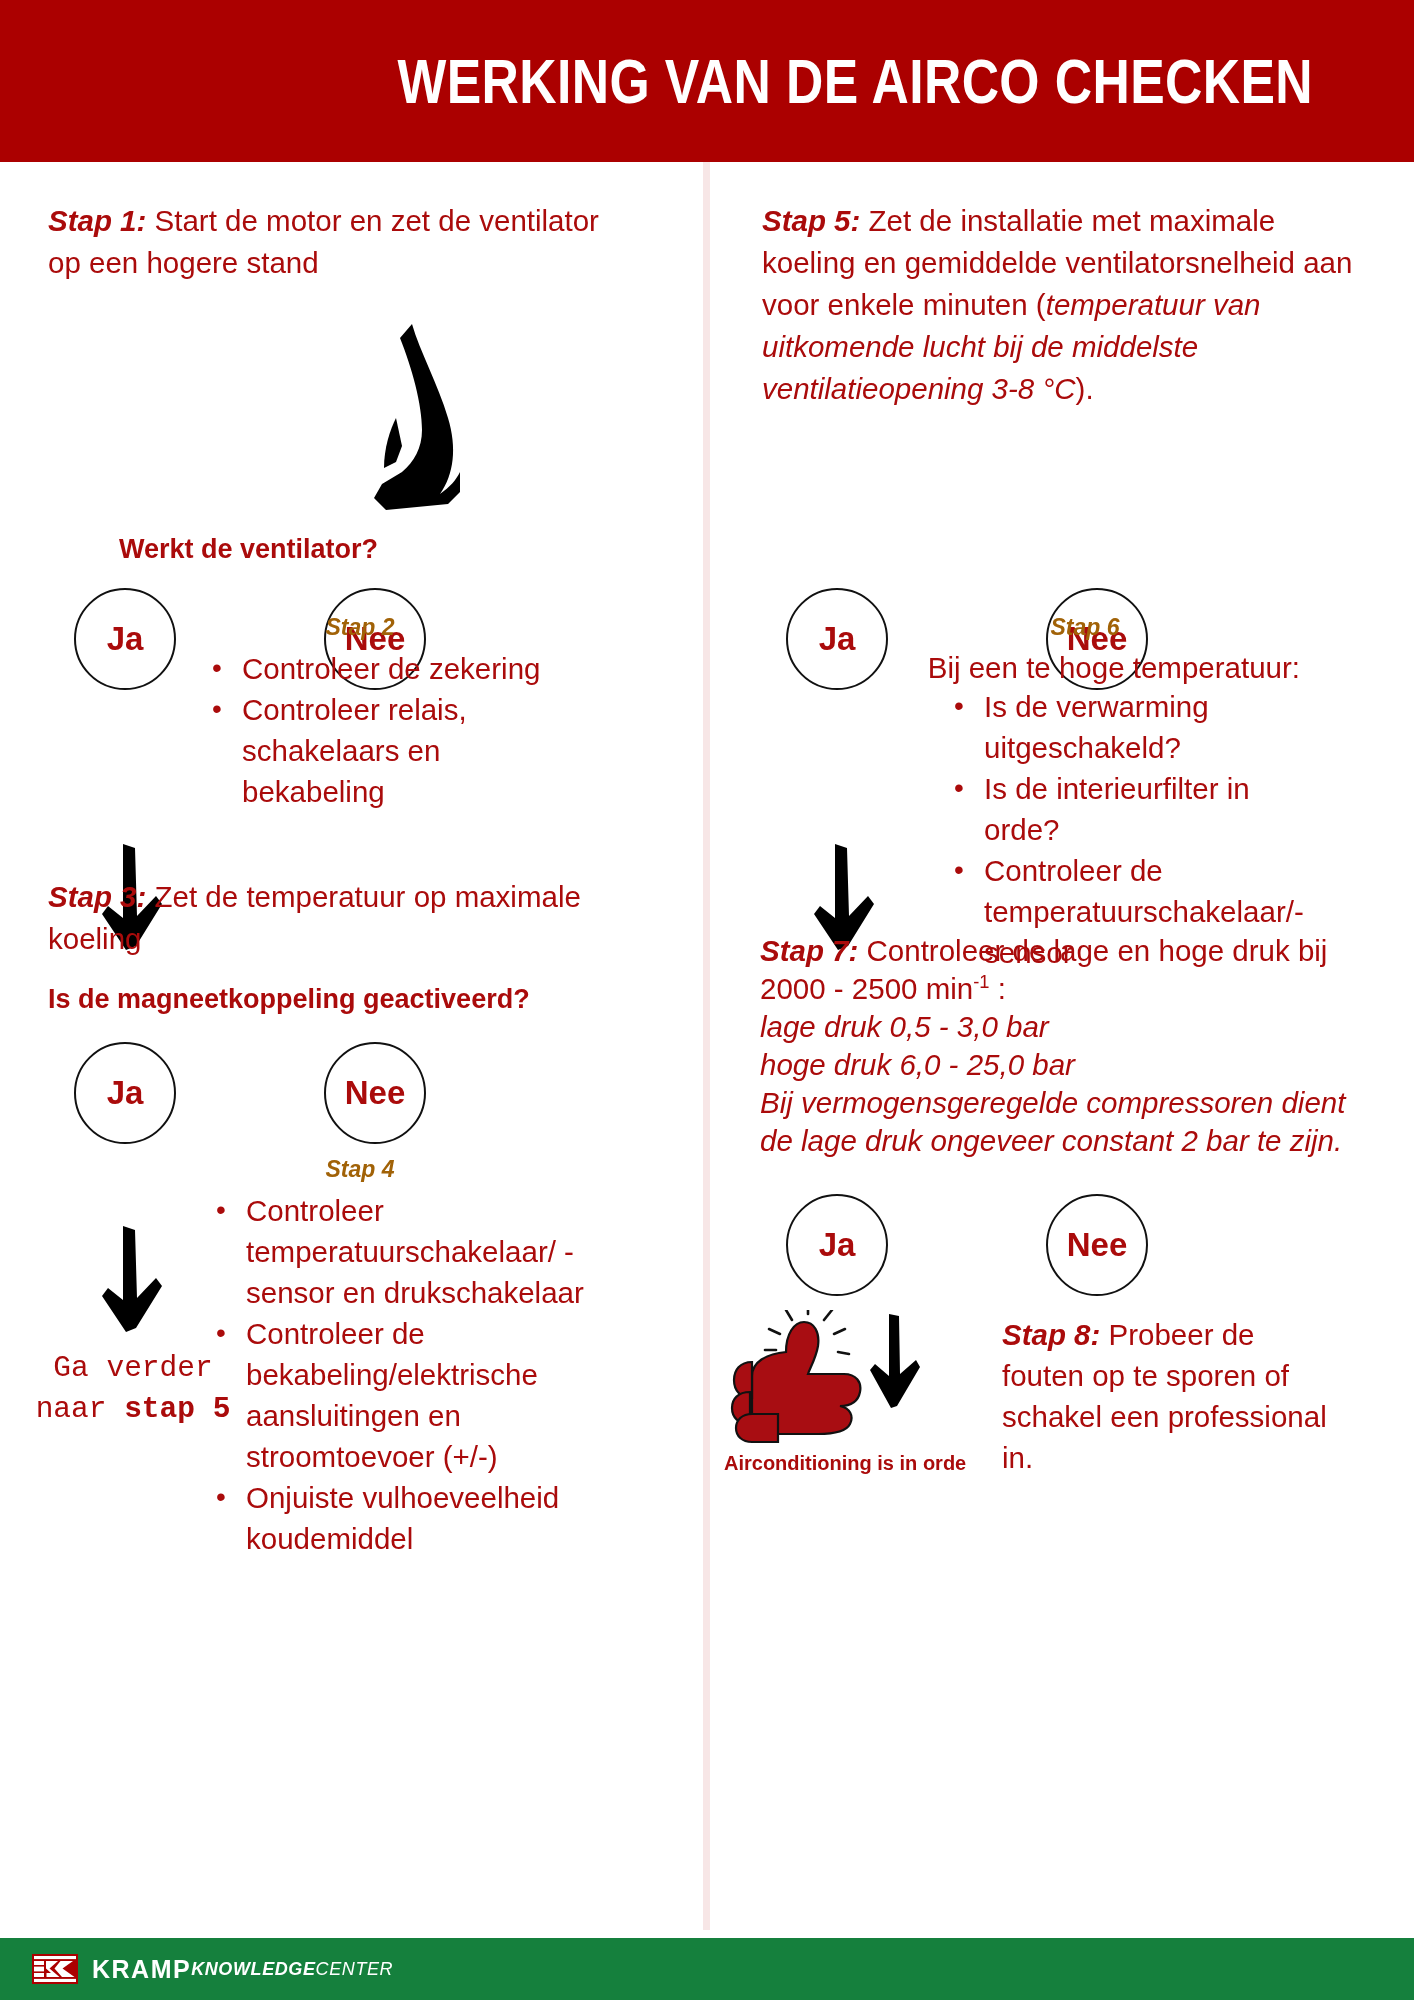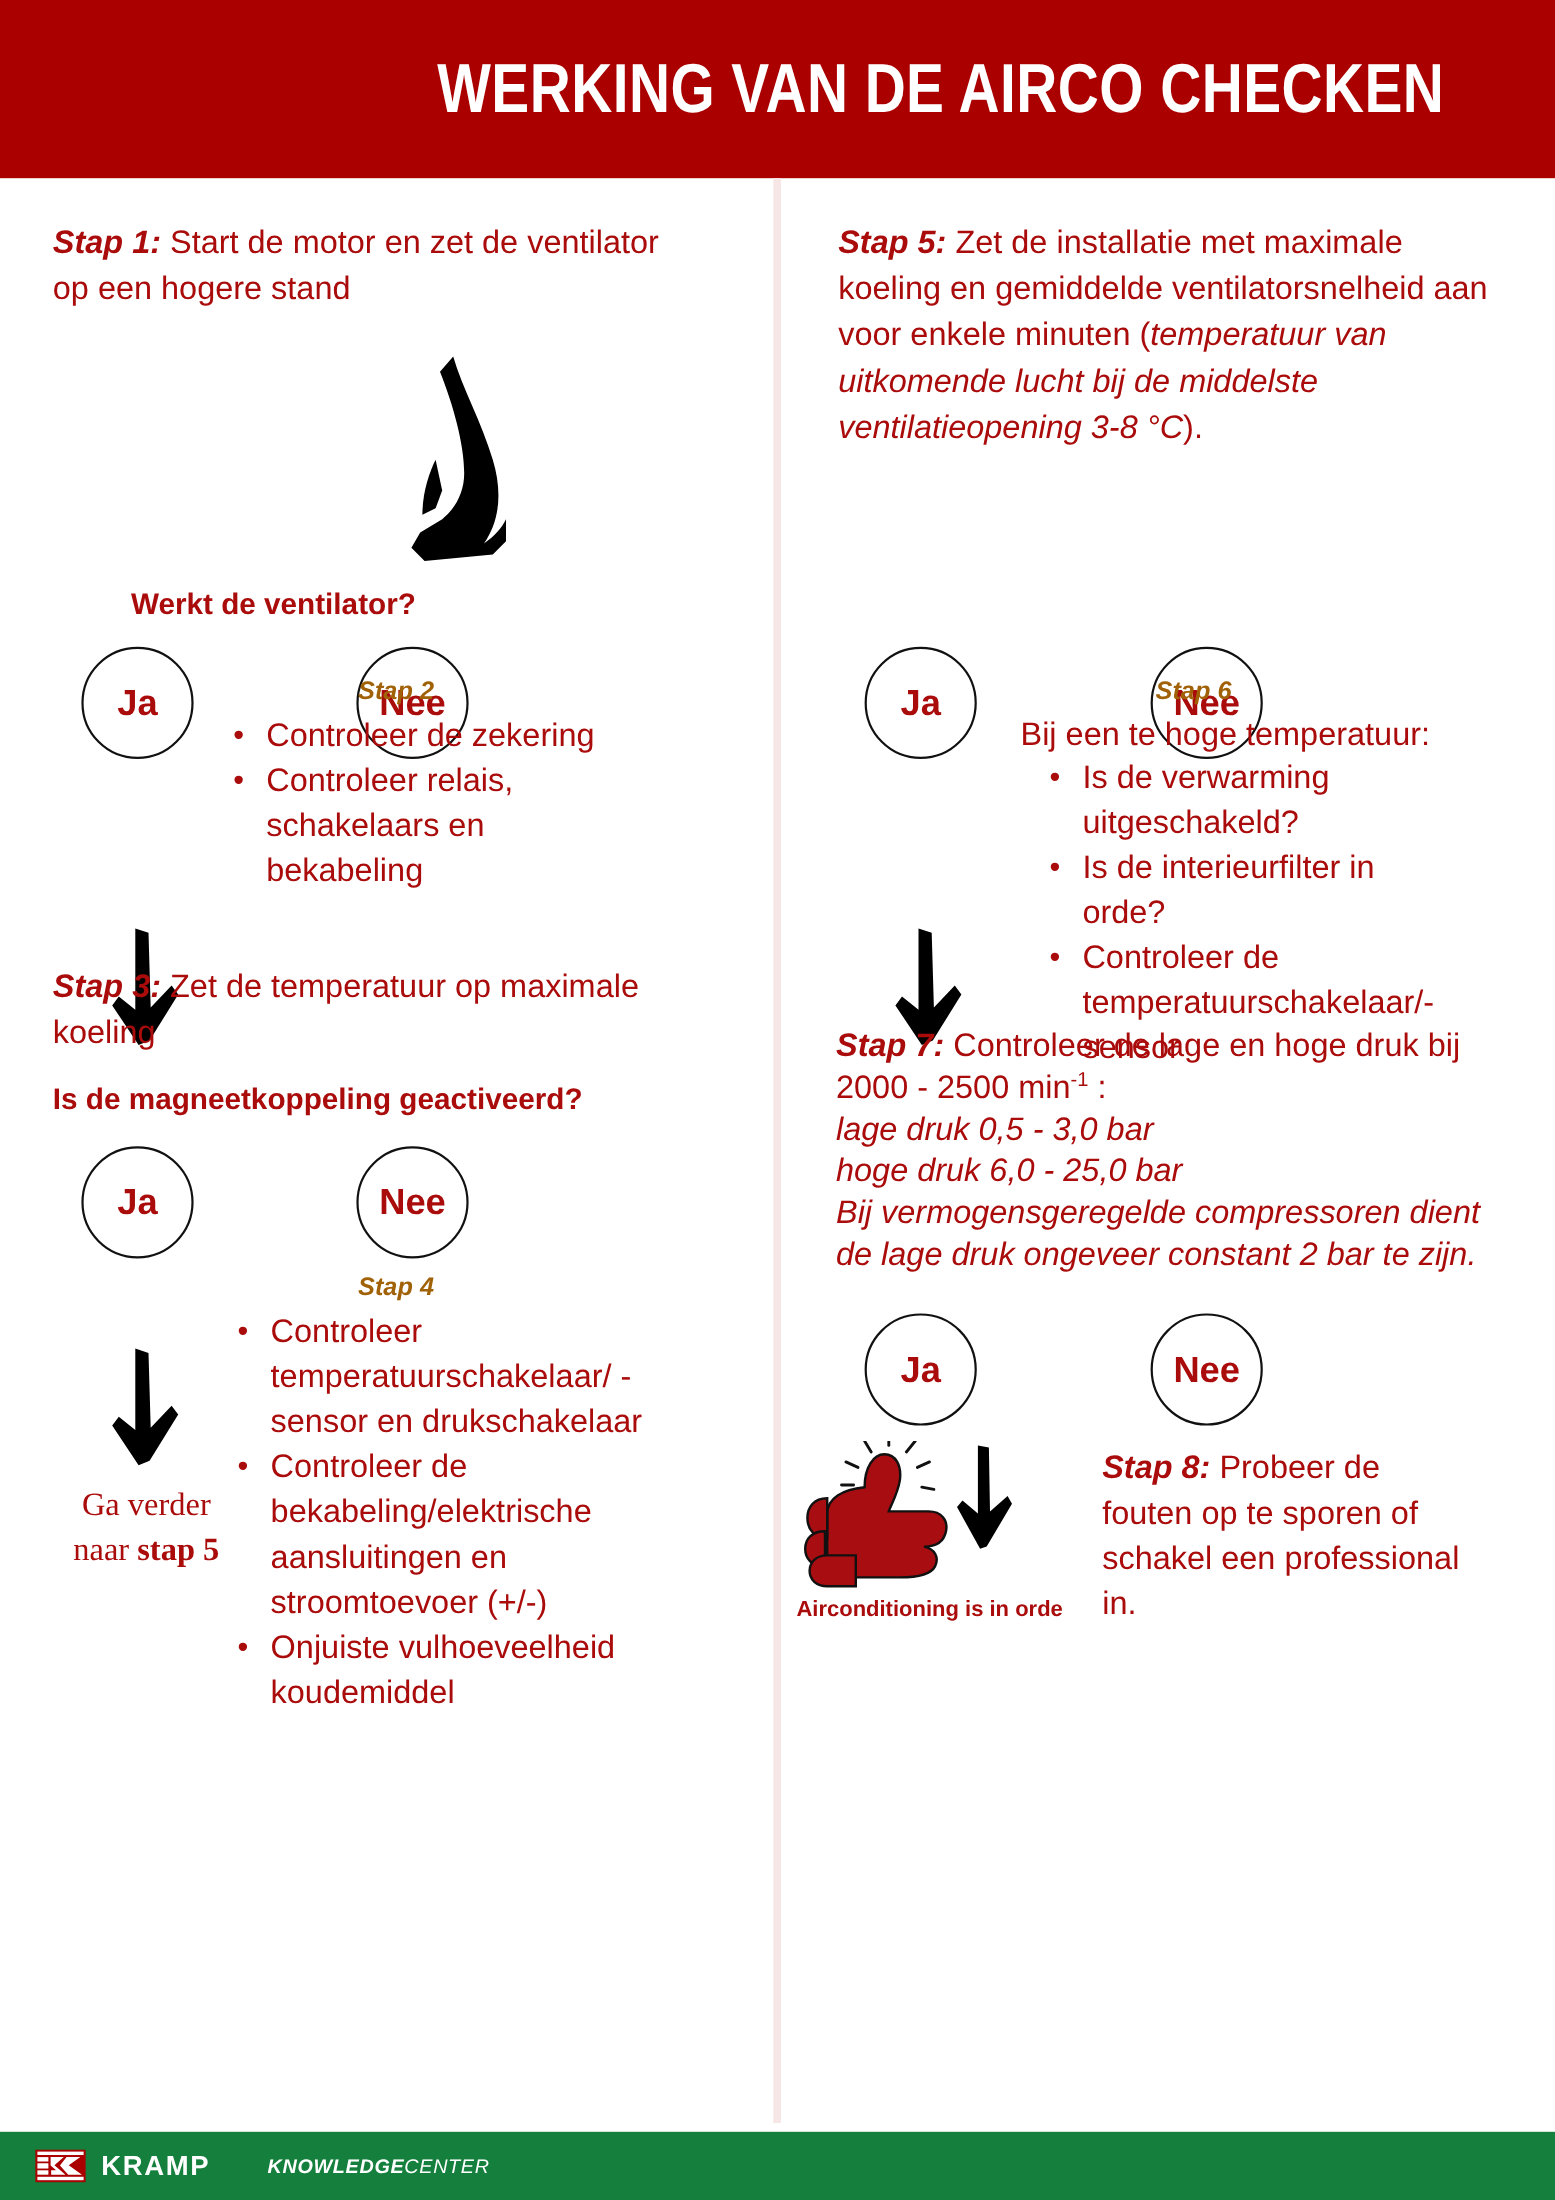--- a/index.html
+++ b/index.html
@@ -37,21 +37,21 @@
     display:flex;align-items:center;
   }
   .logo-mark{
     margin-left:32px;width:46px;height:30px;position:relative;
   }
   .logo-word{
     color:#fff;font-weight:700;font-size:25px;letter-spacing:1.5px;
     margin-left:14px;font-family:"Liberation Sans",sans-serif;
   }
   .kc{
-    margin-left:52px;color:#ffffff;font-size:18px;letter-spacing:0.6px;
+    color:#ffffff;font-size:18px;letter-spacing:0.6px;
     font-family:"Liberation Sans",sans-serif;white-space:nowrap;
   }
   .kc b{font-weight:700;font-style:italic;}
   .kc i{font-weight:400;font-style:italic;}
 
   
   .divider{
     position:absolute;left:703px;top:162px;width:7px;height:1768px;
     background:#f7e6e6;
   }
@@ -112,21 +112,21 @@
     list-style:none;
   }
   ul.bullets li{position:relative;margin:0 0 0 0;}
   ul.bullets li:before{
     content:"\2022";position:absolute;left:-30px;top:-1px;
     color:#aa0b0b;font-size:28px;
   }
 
   .plain{
     position:absolute;color:#aa0b0b;font-size:29.5px;line-height:41px;
-    font-family:Liberation Serif, serif;text-align:center;
+    font-family:Liberation Mono, monospace;text-align:center;
   }
   .plain b{font-weight:700;}
 
   
   .arrow{position:absolute;}
   .thumb{position:absolute;}
   .caption{
     position:absolute;color:#aa0b0b;font-weight:700;font-size:20px;
     font-family:"Liberation Sans",sans-serif;white-space:nowrap;
   }

